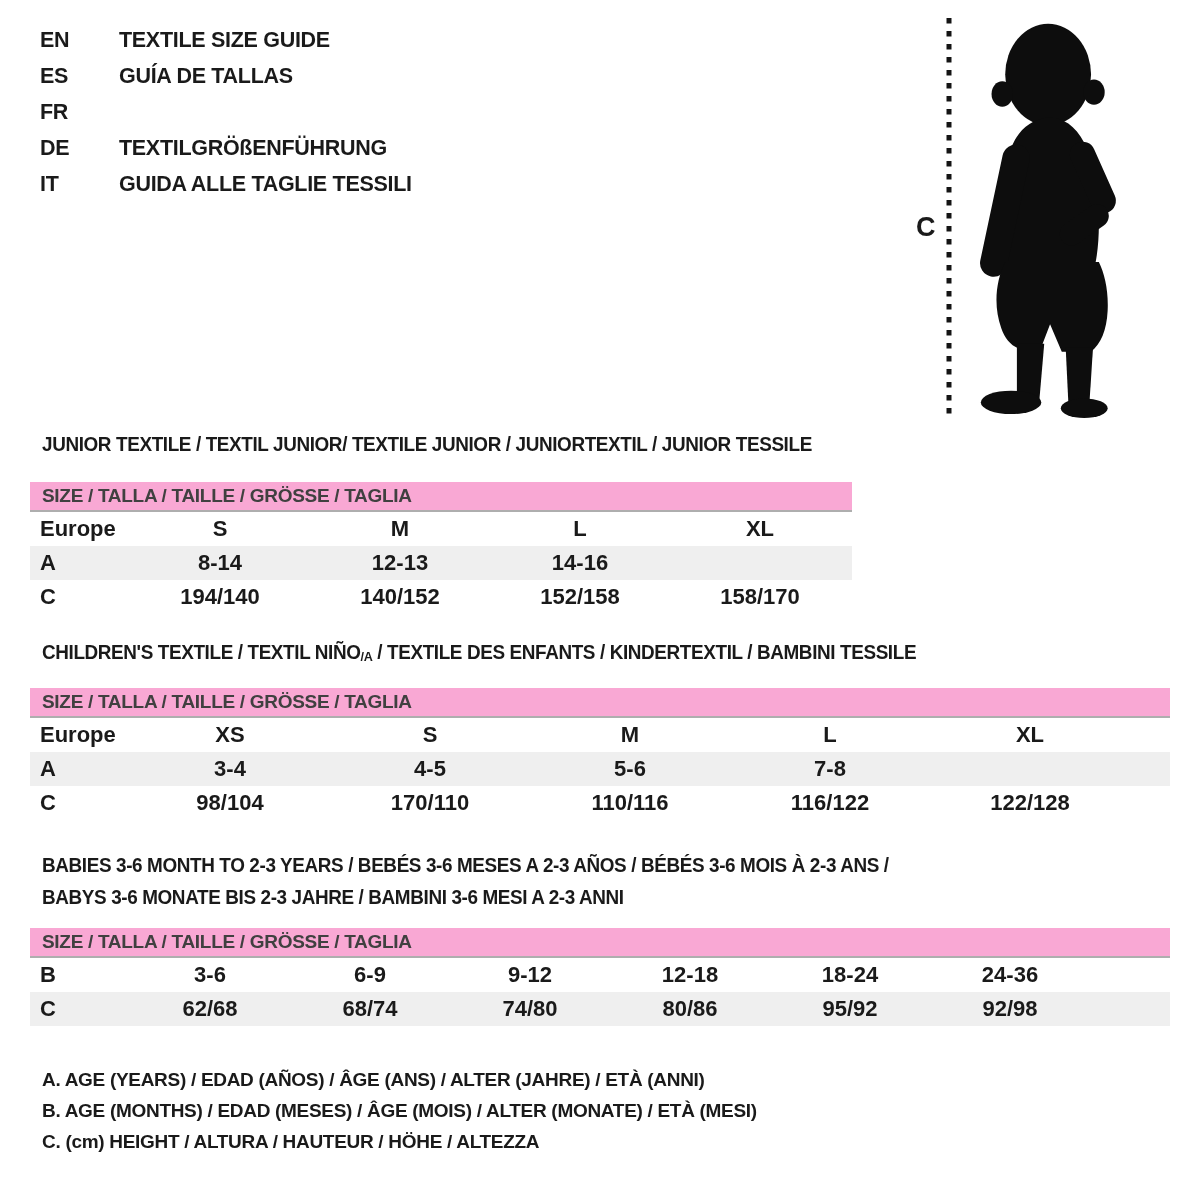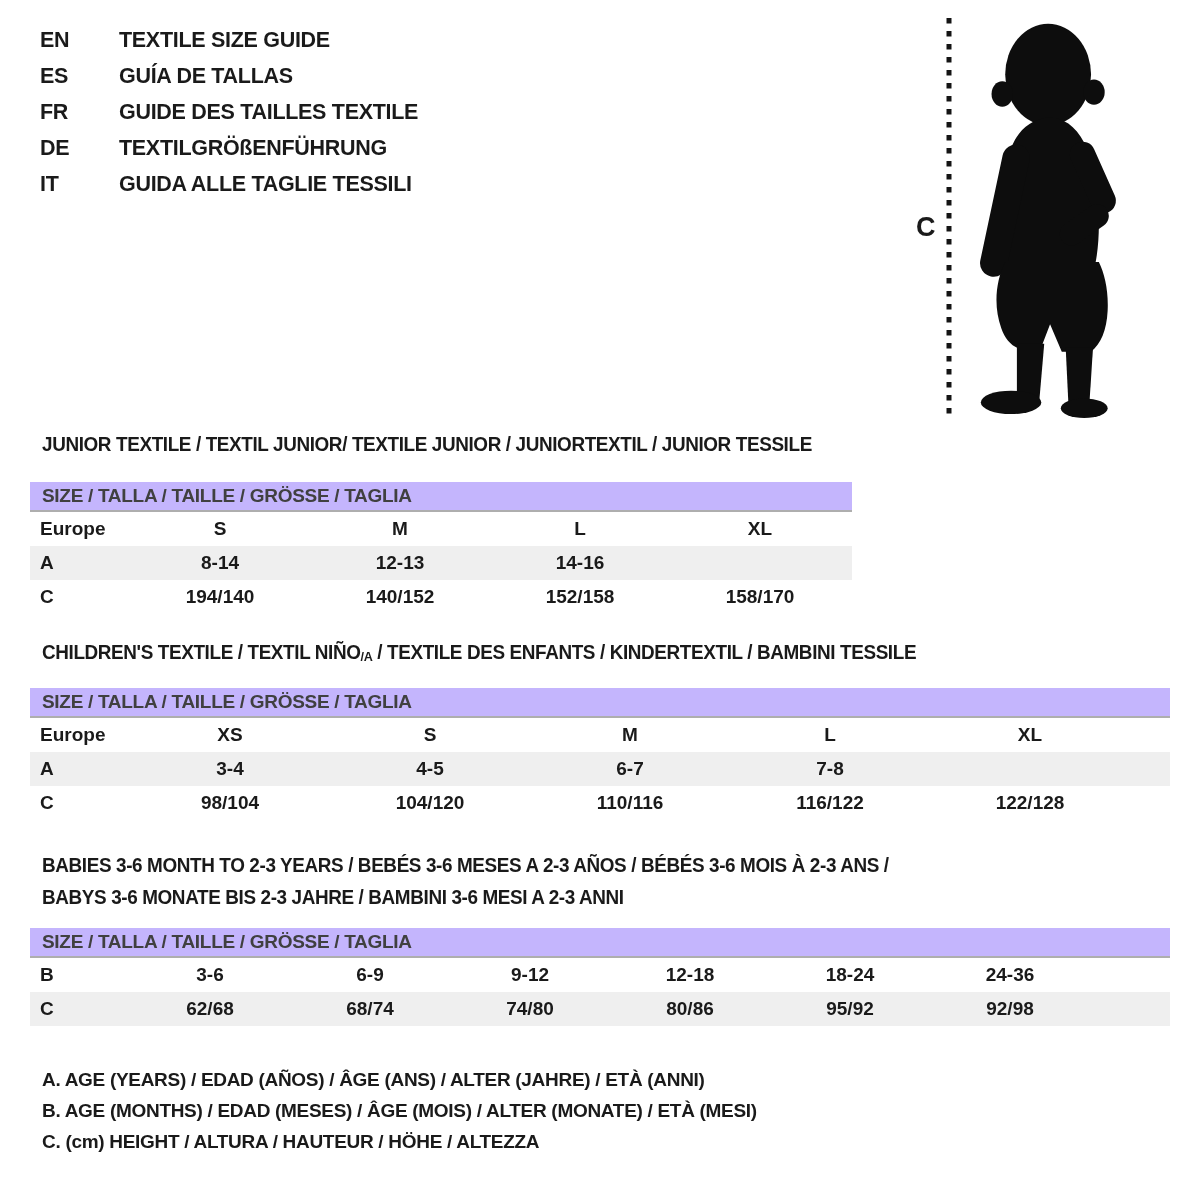--- a/index.html
+++ b/index.html
@@ -26,25 +26,25 @@
     position:absolute;left:42px;
     font-size:19.5px;letter-spacing:-0.4px;white-space:nowrap;
     transform:scaleX(0.97);transform-origin:left center;
   }
   .sec-heading .sub{font-size:13px;vertical-align:-2px;}
   .sec-heading.two-line{line-height:32px;}
   
   .sg-table{position:absolute;left:30px;}
   .size-bar{
     height:28px;line-height:28px;
-    background:#c4b5fd;border-bottom:2px solid #aeaeae;
+    background:#f9a8d4;border-bottom:2px solid #aeaeae;
     color:#404040;font-size:19px;letter-spacing:-0.3px;
     padding-left:12px;white-space:nowrap;
   }
-  .trow{display:flex;height:34px;line-height:34px;font-size:19px;}
+  .trow{display:flex;height:34px;line-height:34px;font-size:22px;}
   .trow.alt{background:#efefef;}
   .trow .lbl{width:100px;padding-left:10px;box-sizing:border-box;text-align:left;}
   .trow .cell{text-align:center;}
   .t-junior{width:822px;}
   .t-junior .cell{width:180px;}
   .t-children{width:1140px;}
   .t-children .cell{width:200px;}
   .t-babies{width:1140px;}
   .t-babies .cell{width:160px;}
   
@@ -60,21 +60,20 @@
     <div class="lang-row">
       <span class="lang-code">EN</span>
       <span class="lang-label">TEXTILE SIZE GUIDE</span>
     </div>
     <div class="lang-row">
       <span class="lang-code">ES</span>
       <span class="lang-label">GUÍA DE TALLAS</span>
     </div>
     <div class="lang-row">
       <span class="lang-code">FR</span>
-      <span class="lang-label">GUIDE DES TAILLES TEXTILE</span>
     </div>
     <div class="lang-row">
       <span class="lang-code">DE</span>
       <span class="lang-label">TEXTILGRÖßENFÜHRUNG</span>
     </div>
     <div class="lang-row">
       <span class="lang-code">IT</span>
       <span class="lang-label">GUIDA ALLE TAGLIE TESSILI</span>
     </div>
   </div>
@@ -142,27 +141,27 @@
       <span class="cell">XS</span>
       <span class="cell">S</span>
       <span class="cell">M</span>
       <span class="cell">L</span>
       <span class="cell">XL</span>
     </div>
     <div class="trow alt">
       <span class="lbl">A</span>
       <span class="cell">3-4</span>
       <span class="cell">4-5</span>
-      <span class="cell">6-7</span>
+      <span class="cell">5-6</span>
       <span class="cell">7-8</span>
     </div>
     <div class="trow">
       <span class="lbl">C</span>
       <span class="cell">98/104</span>
-      <span class="cell">104/120</span>
+      <span class="cell">170/110</span>
       <span class="cell">110/116</span>
       <span class="cell">116/122</span>
       <span class="cell">122/128</span>
     </div>
   </div>
 
   <div class="sec-heading two-line" style="top:849px;">
     <div>BABIES 3-6 MONTH TO 2-3 YEARS / BEBÉS 3-6 MESES A 2-3 AÑOS / BÉBÉS 3-6 MOIS À 2-3 ANS /</div>
     <div>BABYS 3-6 MONATE BIS 2-3 JAHRE / BAMBINI 3-6 MESI A 2-3 ANNI</div>
   </div>

